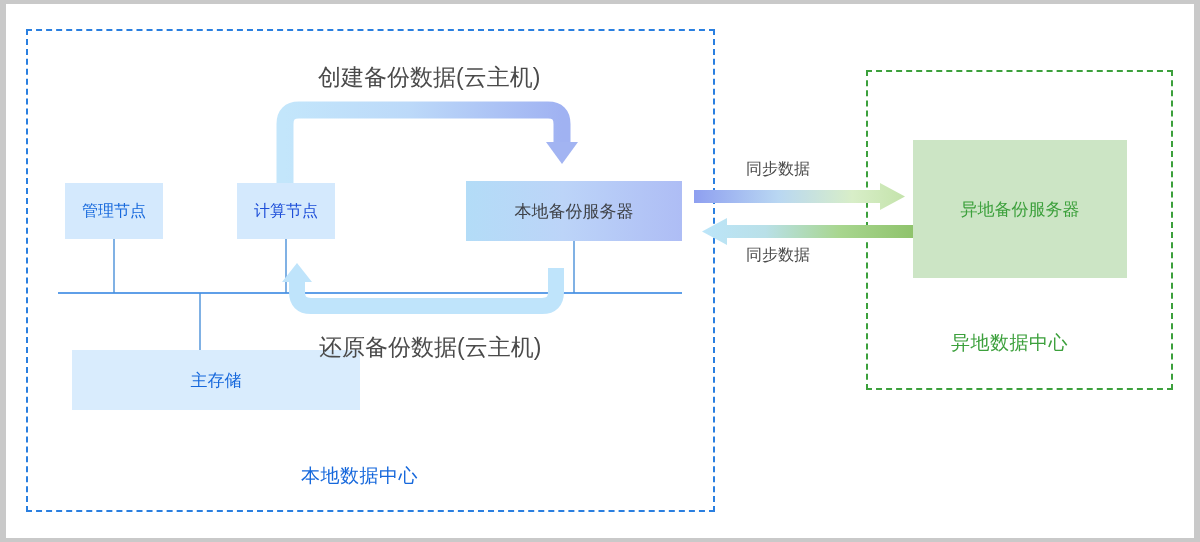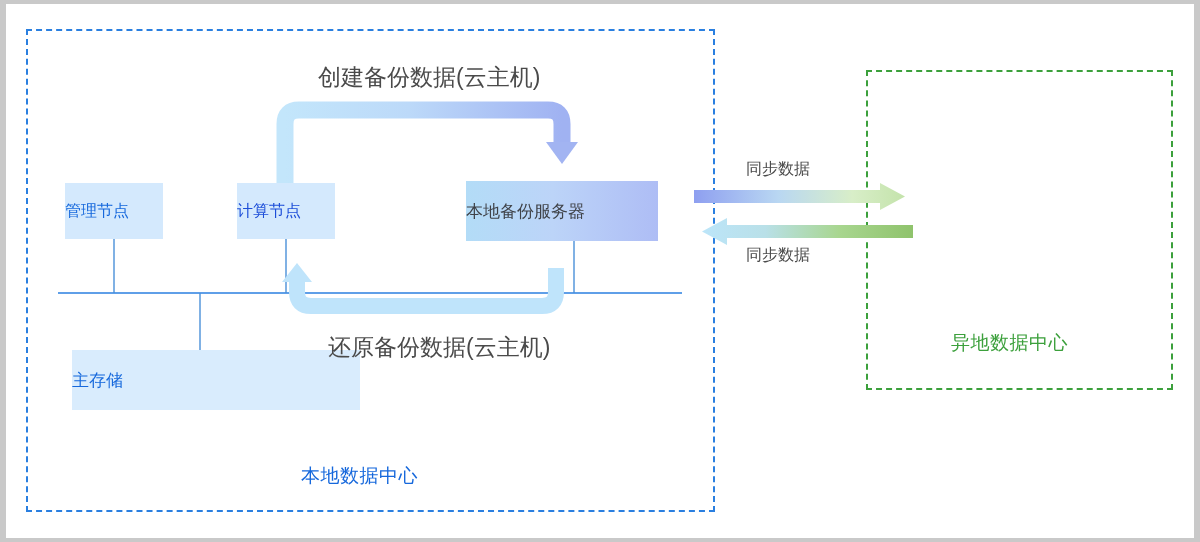--- a/index.html
+++ b/index.html
@@ -59,40 +59,41 @@
   }
   .zone-label-remote {
     left: 951px; top: 330px;
     color: #3ca03c;
   }
 
   
   .node {
     display: flex;
     align-items: center;
+    justify-content: center;
     box-sizing: border-box;
     white-space: nowrap;
   }
   .node-mgmt {
     left: 65px; top: 183px;
     width: 98px; height: 56px;
     background: #d4e9fd;
     color: #1668dc;
     font-size: 16px;
   }
   .node-compute {
     left: 237px; top: 183px;
     width: 98px; height: 56px;
     background: #d4e9fd;
     color: #1d4ed8;
     font-size: 16px;
   }
   .node-backup {
     left: 466px; top: 181px;
-    width: 192px; height: 60px;
+    width: 216px; height: 60px;
     background: linear-gradient(90deg, #b3dcf7 0%, #bcd4f8 45%, #aebdf5 100%);
     color: #3f4248;
     font-size: 17px;
   }
   .node-storage {
     left: 72px; top: 350px;
     width: 288px; height: 60px;
     background: #d9ecfd;
     color: #1668dc;
     font-size: 17px;
@@ -105,21 +106,21 @@
     font-size: 17px;
   }
 
   
   .flow-label {
     color: #4a4a4a;
     font-size: 23px;
     white-space: nowrap;
   }
   .label-create   { left: 318px; top: 62px; }
-  .label-restore  { left: 328px; top: 332px; text-align: right; }
+  .label-restore  { left: 319px; top: 332px; text-align: right; }
   .label-sync-top { left: 746px; top: 159px; font-size: 16px; }
   .label-sync-bot { left: 746px; top: 245px; font-size: 16px; }
 
   
   svg.lines {
     position: absolute;
     left: 0; top: 0;
     width: 1200px; height: 542px;
     pointer-events: none;
   }
@@ -220,20 +221,23 @@
     </div>
 
     <div class="abs node node-backup">
       <span>本地备份服务器</span>
     </div>
 
     <div class="abs node node-storage">
       <span>主存储</span>
     </div>
 
+    <div class="abs node node-remote-backup">
+      <span>异地备份服务器</span>
+    </div>
 
     <div class="abs flow-label label-create">创建备份数据(云主机)</div>
 
     <div class="abs flow-label label-restore">还原备份数据(云主机)</div>
 
     <div class="abs flow-label label-sync-top">同步数据</div>
 
     <div class="abs flow-label label-sync-bot">同步数据</div>
 
     <div class="abs zone-label zone-label-remote">异地数据中心</div>

